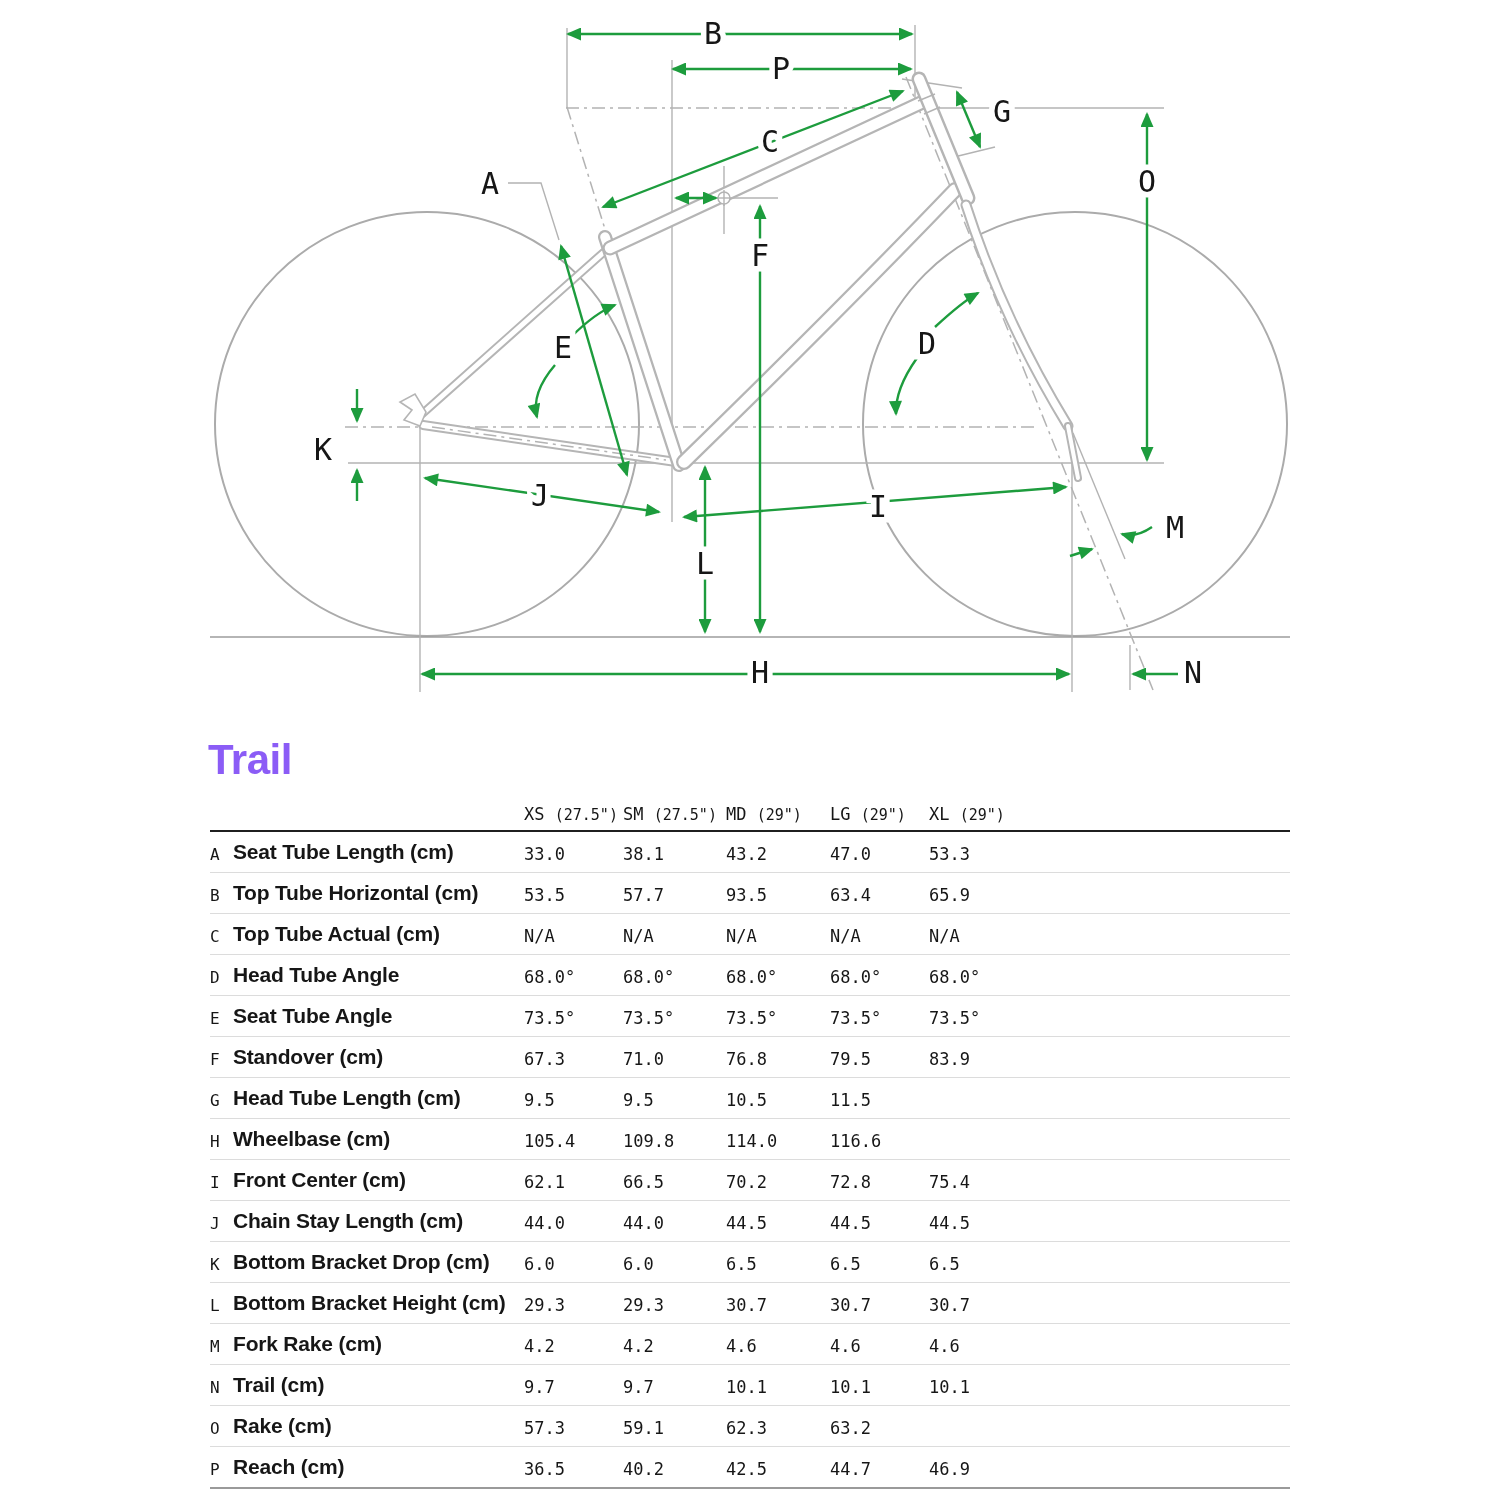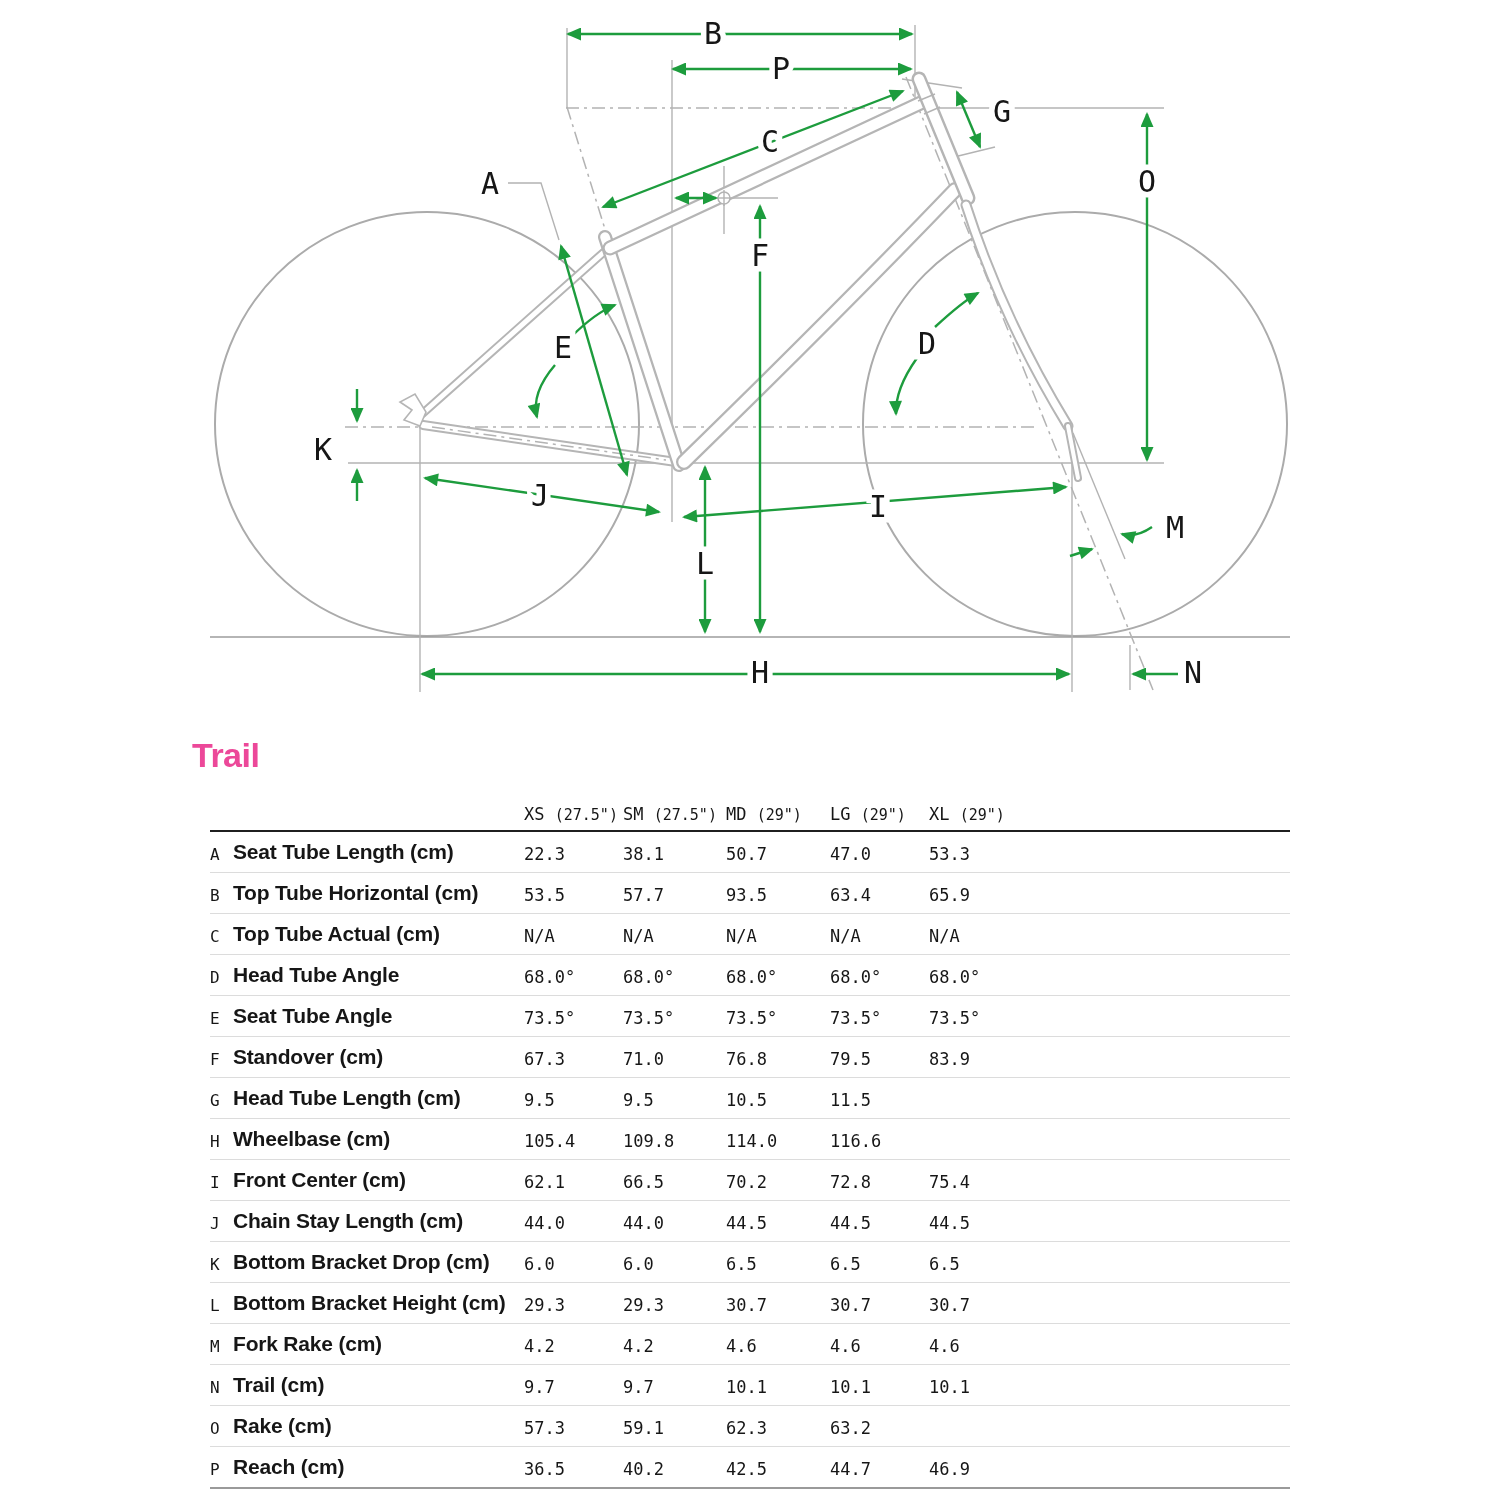--- a/index.html
+++ b/index.html
@@ -9,22 +9,22 @@
   svg text.dim{font-family:"DejaVu Sans Mono",monospace;font-size:30px;font-weight:500;
      fill:#161616;stroke:#fff;stroke-width:11;paint-order:stroke;text-anchor:middle;}
   .construction{stroke:#b3b3b3;stroke-width:1.4;fill:none;}
   .dash{stroke:#b3b3b3;stroke-width:1.5;fill:none;stroke-dasharray:13 5 3 5;}
   .tube-o{stroke:#b5b5b5;fill:none;stroke-linecap:round;}
   .tube-i{stroke:#fff;fill:none;stroke-linecap:round;}
   .wheel{stroke:#ababab;stroke-width:2;fill:none;}
   .dim-line{stroke:#1d9c3d;stroke-width:2.4;fill:none;}
   .d2{marker-start:url(#ahs);marker-end:url(#ahe);}
   .d1{marker-end:url(#ahe);}
-  #title{position:absolute;left:192px;top:736px;font-size:34px;font-weight:bold;
-         letter-spacing:-0.5px;color:#ec4899;}
+  #title{position:absolute;left:208px;top:736px;font-size:42px;font-weight:bold;
+         letter-spacing:-0.5px;color:#8b5cf6;}
   #geo-table{position:absolute;left:210px;top:802px;width:1080px;}
   .grid-row{display:grid;grid-template-columns:23px 291px 99px 103px 104px 99px 1fr;
             align-items:end;height:40px;border-bottom:1px solid #dcdcdc;}
   .grid-row>div{padding-bottom:8px;}
   .grid-head{display:grid;grid-template-columns:23px 291px 99px 103px 104px 99px 1fr;
              align-items:end;height:28px;border-bottom:2px solid #1f1f1f;}
   .grid-head>div{padding-bottom:6px;}
   .cell-letter{font-family:"DejaVu Sans Mono",monospace;font-size:16px;}
   .cell-name{font-weight:bold;font-size:21px;letter-spacing:-0.2px;}
   .cell-val{font-family:"DejaVu Sans Mono",monospace;font-size:17px;}
@@ -156,23 +156,23 @@
         <div class=""></div>
         <div class="hdr"><span>XS </span><span class="wheel">(27.5")</span></div>
         <div class="hdr"><span>SM </span><span class="wheel">(27.5")</span></div>
         <div class="hdr"><span>MD </span><span class="wheel">(29")</span></div>
         <div class="hdr"><span>LG </span><span class="wheel">(29")</span></div>
         <div class="hdr"><span>XL </span><span class="wheel">(29")</span></div>
       </div>
       <div class="grid-row">
         <div class="cell-letter">A</div>
         <div class="cell-name">Seat Tube Length (cm)</div>
-        <div class="cell-val">22.3</div>
+        <div class="cell-val">33.0</div>
         <div class="cell-val">38.1</div>
-        <div class="cell-val">50.7</div>
+        <div class="cell-val">43.2</div>
         <div class="cell-val">47.0</div>
         <div class="cell-val">53.3</div>
       </div>
       <div class="grid-row">
         <div class="cell-letter">B</div>
         <div class="cell-name">Top Tube Horizontal (cm)</div>
         <div class="cell-val">53.5</div>
         <div class="cell-val">57.7</div>
         <div class="cell-val">93.5</div>
         <div class="cell-val">63.4</div>

